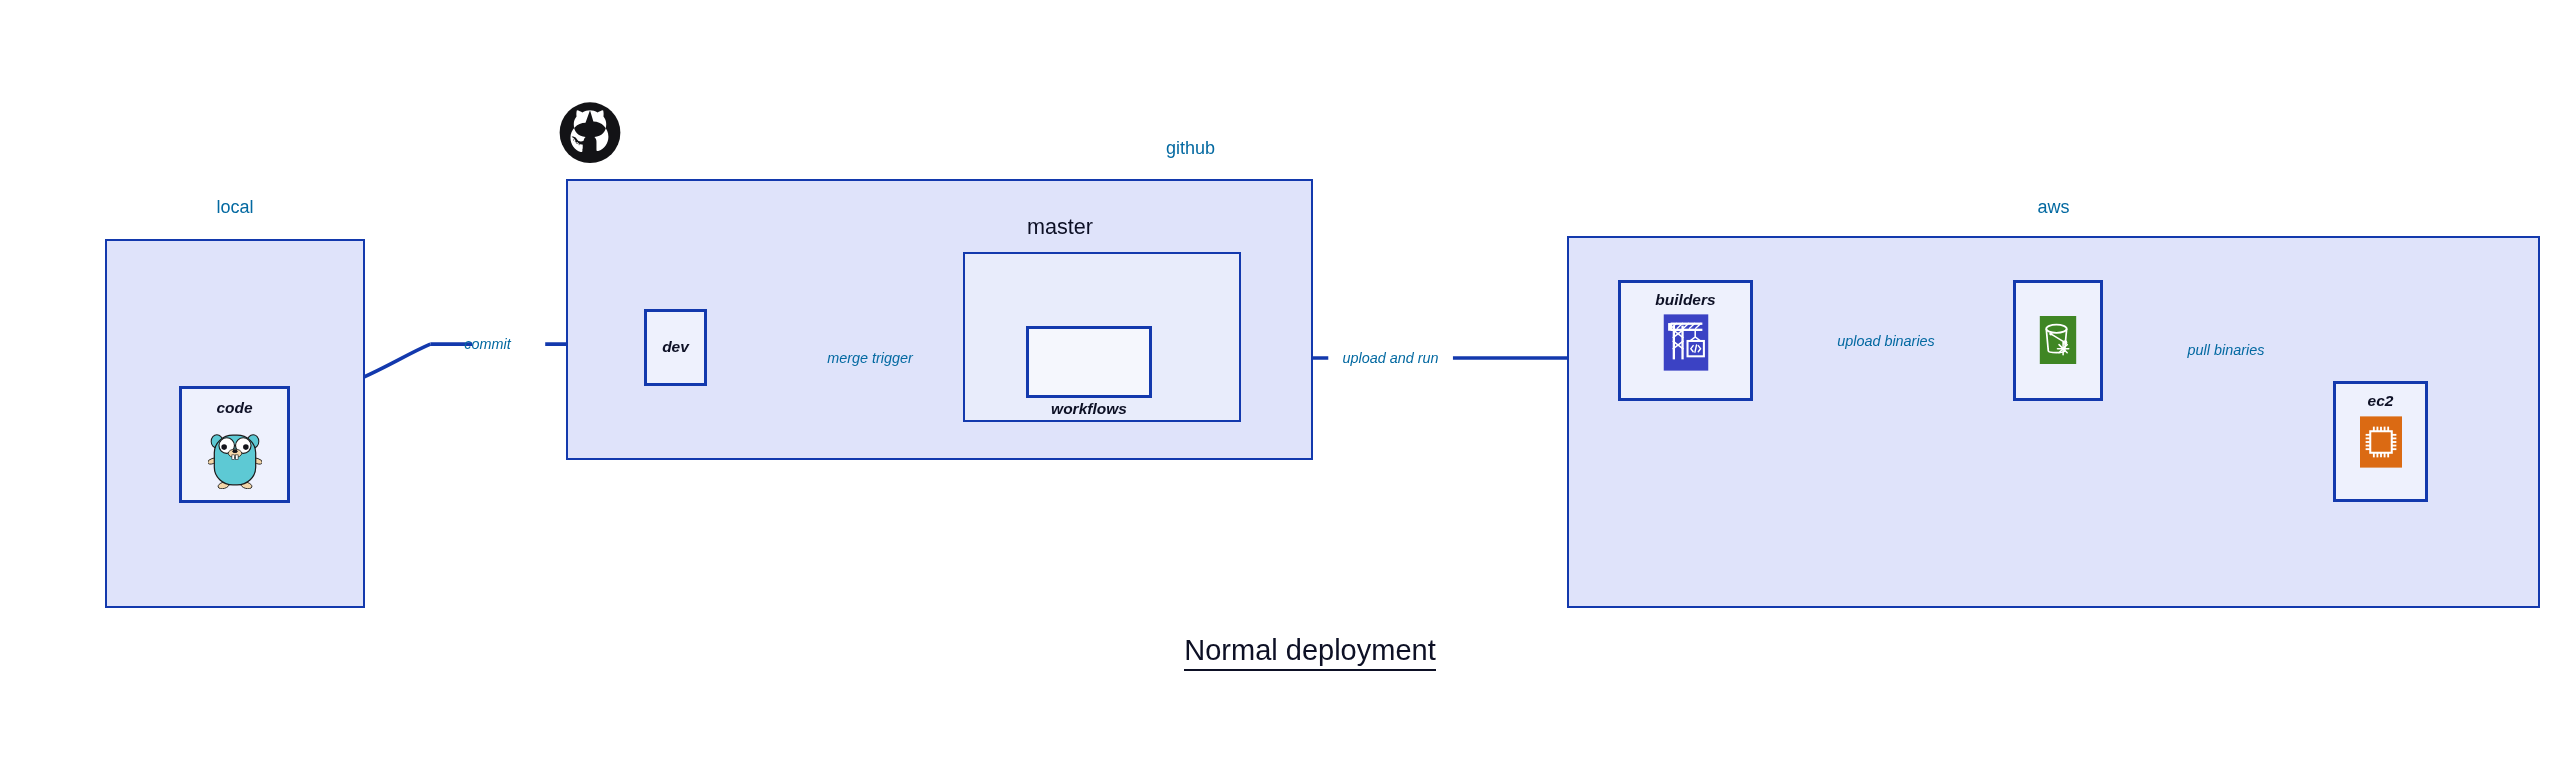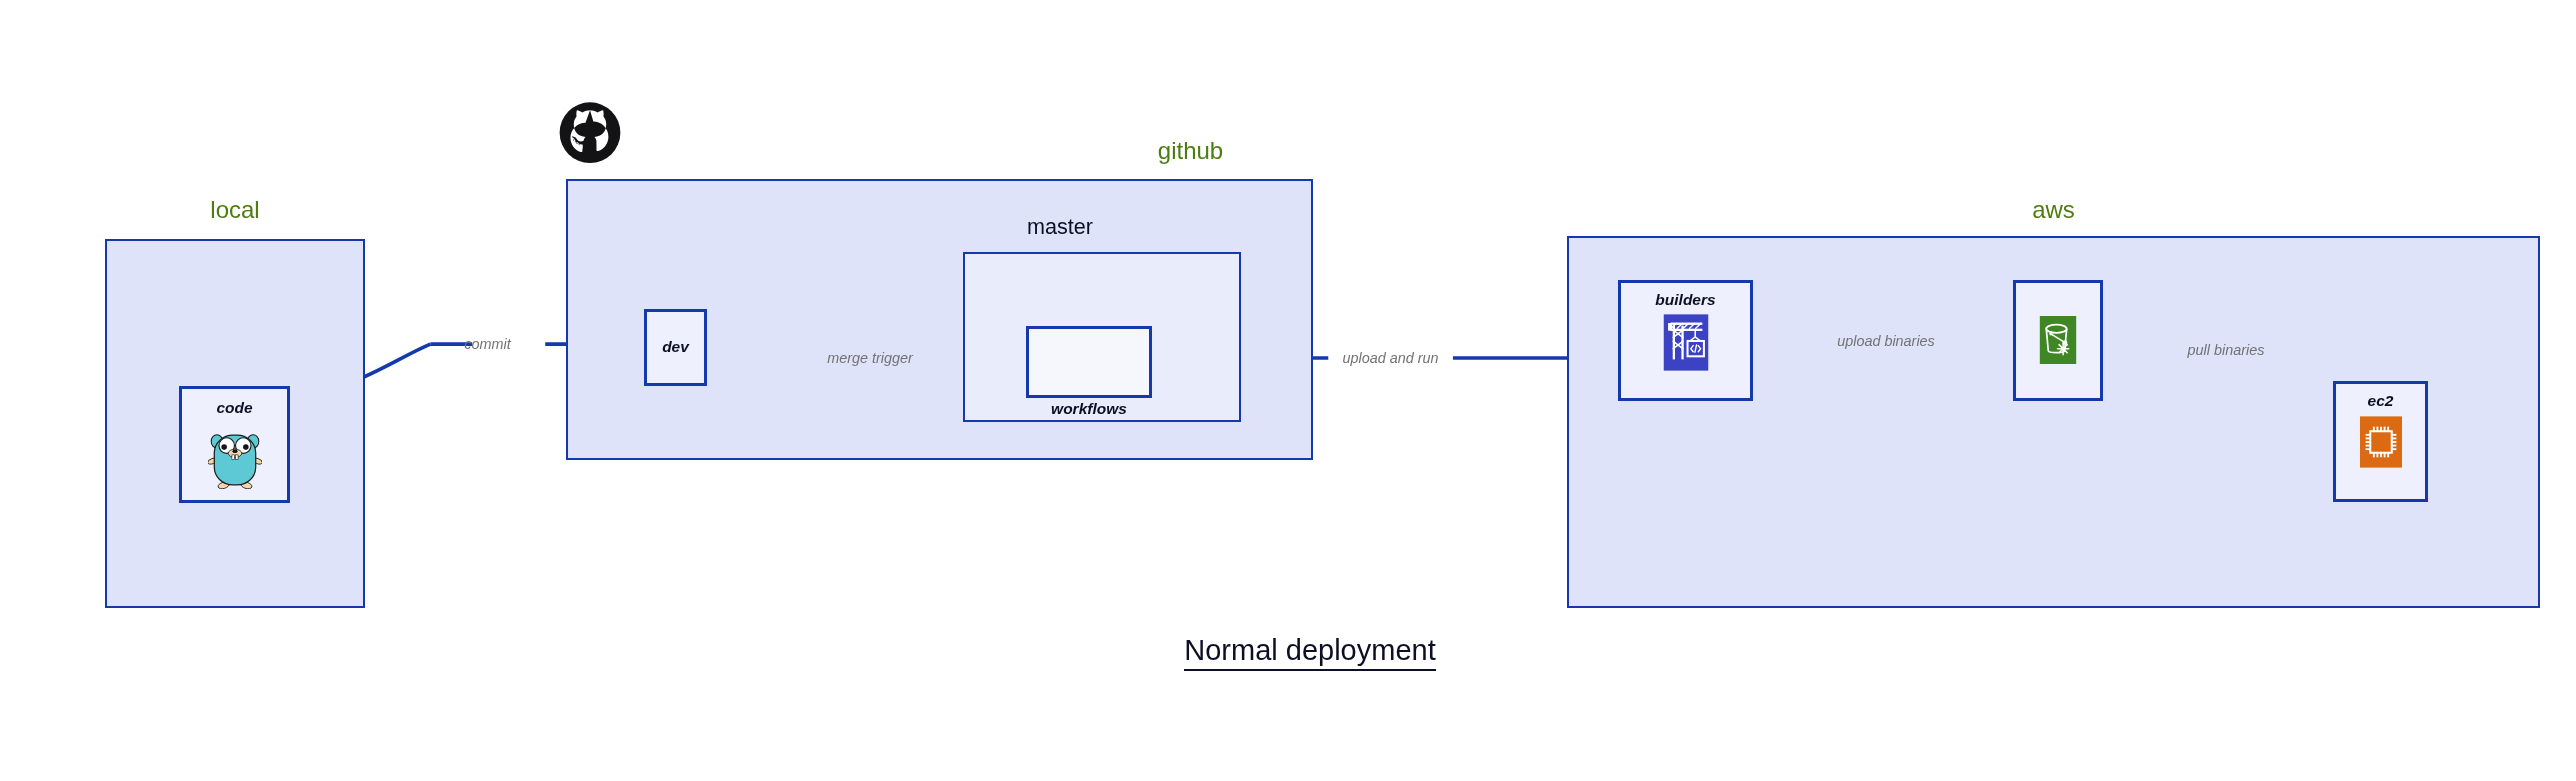--- a/index.html
+++ b/index.html
@@ -39,22 +39,22 @@
   .node-box {
     background: #eef1fd;
     border: 3.1px solid #1339ad;
   }
   .node-box.pale {
     background: #f5f7fd;
   }
 
   
   .group-label {
-    color: #4d7c0f;
-    font-size: 24px;
+    color: #0369a1;
+    font-size: 18px;
     line-height: 1;
     text-align: center;
     white-space: nowrap;
   }
   .mid-label {
     color: #0d1025;
     font-size: 21.6px;
     line-height: 1;
     text-align: center;
     white-space: nowrap;
@@ -68,21 +68,21 @@
     text-align: center;
     font-size: 15.5px;
     font-weight: bold;
     color: #0d1025;
     white-space: nowrap;
     font-style: italic;
   }
 
   
   .edge-label {
-    color: #737373;
+    color: #0369a1;
     font-size: 14.4px;
     font-style: italic;
     white-space: nowrap;
     text-align: center;
     line-height: 1;
   }
 
   
   .diagram-title {
     color: #0d1025;

